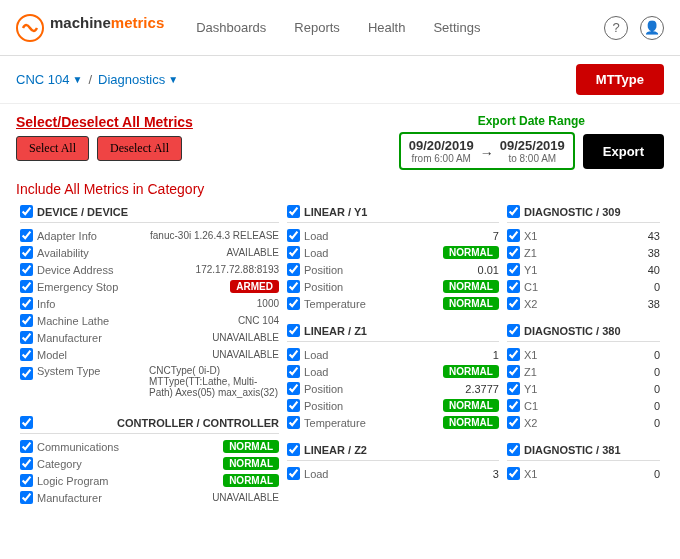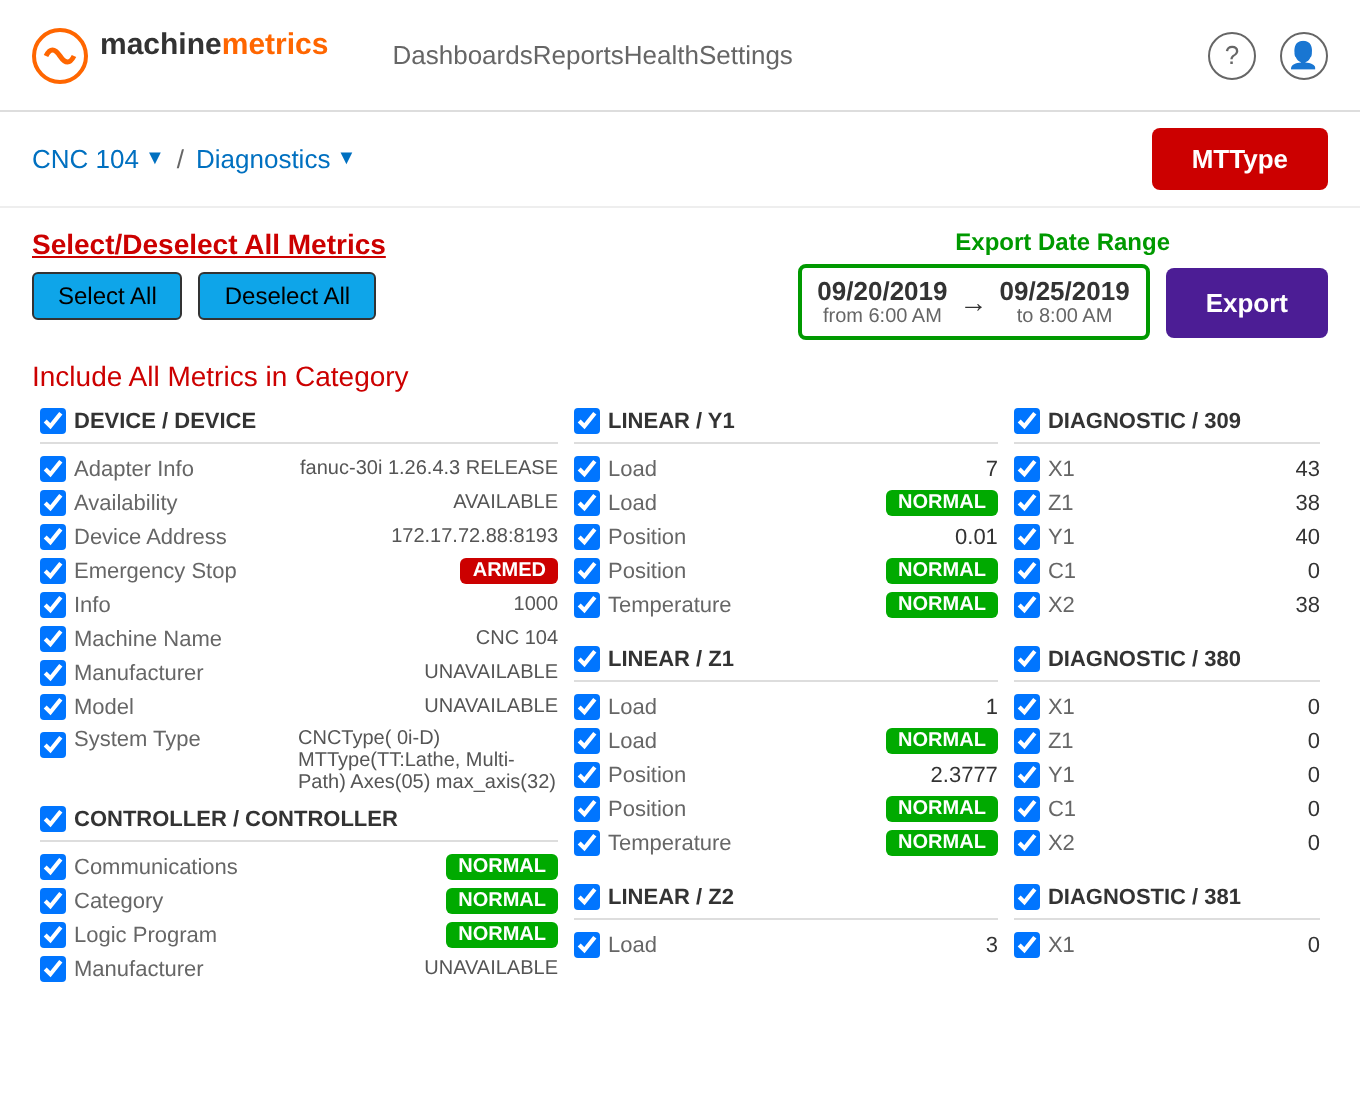--- a/index.html
+++ b/index.html
@@ -2,44 +2,44 @@
 <html><head>
   <meta charset="utf-8">
   <style>
     * { box-sizing: border-box; margin: 0; padding: 0; }
     body { font-family: Arial, sans-serif; font-size: 12px; background: #f5f5f5; width: 680px; height: 559px; overflow: hidden; }
     
     
     .header { background: white; border-bottom: 1px solid #ddd; display: flex; align-items: center; padding: 0 16px; height: 56px; }
     .logo { display: flex; align-items: flex-start; gap: 6px; margin-right: 32px; }
     .logo-icon { width: 28px; height: 28px; }
-    .nav { display: flex; flex: 1; }
+    .nav { display: flex; gap: 28px; flex: 1; }
     .nav-item { font-size: 13px; color: #666; text-decoration: none; padding: 4px 0; cursor: pointer; }
     .nav-item.active { color: #333; font-weight: bold; border-bottom: 3px solid #6c63ff; }
     .header-icons { display: flex; gap: 12px; align-items: center; }
     .header-icon { width: 24px; height: 24px; border-radius: 50%; border: 1.5px solid #666; display: flex; align-items: center; justify-content: center; cursor: pointer; font-size: 13px; color: #666; }
 
     
     .breadcrumb { background: white; padding: 8px 16px; display: flex; align-items: center; gap: 6px; border-bottom: 1px solid #eee; }
     .breadcrumb-item { color: #0070c0; font-size: 13px; cursor: pointer; display: flex; align-items: center; gap: 3px; }
     .breadcrumb-sep { color: #666; font-size: 13px; }
     .cancel-btn { margin-left: auto; background: #cc0000; color: white; border: none; padding: 8px 20px; border-radius: 4px; cursor: pointer; font-size: 13px; font-weight: bold; }
 
     
     .main { background: white; padding: 10px 16px; height: calc(559px - 56px - 40px); overflow-y: auto; }
     
     .select-deselect-title { color: #cc0000; font-size: 14px; font-weight: bold; margin-bottom: 6px; text-decoration: underline; }
     .select-deselect-btns { display: flex; gap: 8px; margin-bottom: 12px; }
-    .sd-btn { background: #0ea5e9; border: 1.5px solid #333; padding: 4px 12px; font-size: 12px; cursor: pointer; border-radius: 3px; }
+    .sd-btn { background: #ef4444; border: 1.5px solid #333; padding: 4px 12px; font-size: 12px; cursor: pointer; border-radius: 3px; font-family: Liberation Serif, serif; }
     .export-date-range { display: flex; align-items: center; gap: 6px; border: 2px solid #009900; padding: 4px 8px; border-radius: 4px; justify-content: flex-end; }
     .date-box { text-align: center; }
     .date-main { font-size: 13px; font-weight: bold; color: #333; }
     .date-sub { font-size: 10px; color: #666; }
     .arrow { color: #333; font-size: 14px; }
-    .export-btn { background: #4c1d95; color: white; border: none; padding: 10px 20px; border-radius: 4px; cursor: pointer; font-size: 13px; font-weight: bold; }
+    .export-btn { background: #000000; color: white; border: none; padding: 10px 20px; border-radius: 4px; cursor: pointer; font-size: 13px; font-weight: bold; }
     
     .columns-wrapper { display: flex; gap: 0; clear: both; }
     .col { flex: 1; padding: 0 4px; }
 
     .section-header { display: flex; align-items: center; gap: 4px; padding: 4px 0; border-bottom: 1px solid #ddd; margin-bottom: 4px; }
     .section-title { font-size: 11px; font-weight: bold; color: #333; }
     .metric-row { display: flex; align-items: center; gap: 4px; padding: 2px 0; }
     .metric-value { font-size: 11px; color: #333; min-width: 30px; text-align: right; }
     .badge { padding: 1px 6px; border-radius: 3px; font-size: 10px; font-weight: bold; color: white; }
     .badge-green { background: #00aa00; }
@@ -143,40 +143,40 @@
         <span class="metric-name">Emergency Stop</span>
         <span class="badge badge-red">ARMED</span>
       </div>
       <div class="metric-row">
         <input type="checkbox" checked="" style="">
         <span class="metric-name">Info</span>
         <span style="font-size:10px;color:#555;">1000</span>
       </div>
       <div class="metric-row">
         <input type="checkbox" checked="" style="">
-        <span class="metric-name">Machine Name</span>
+        <span class="metric-name">Machine Lathe</span>
         <span style="font-size:10px;color:#555;">CNC 104</span>
       </div>
       <div class="metric-row">
         <input type="checkbox" checked="" style="">
         <span class="metric-name">Manufacturer</span>
         <span style="font-size:10px;color:#555;">UNAVAILABLE</span>
       </div>
       <div class="metric-row">
         <input type="checkbox" checked="" style="">
         <span class="metric-name">Model</span>
         <span style="font-size:10px;color:#555;">UNAVAILABLE</span>
       </div>
       <div class="metric-row" style="align-items:flex-start;">
         <input type="checkbox" checked="" style="margin-top: 2px;">
         <span class="metric-name">System Type</span>
         <span style="font-size:10px;color:#555;max-width:130px;">CNCType( 0i-D) MTType(TT:Lathe, Multi-Path) Axes(05) max_axis(32)</span>
       </div>
 
-      <div class="section-header" style="margin-top:0;">
+      <div class="section-header" style="margin-top:12px;justify-content:space-between;">
         <input type="checkbox" checked="" style="">
         <span class="section-title">CONTROLLER / CONTROLLER</span>
       </div>
       <div class="metric-row">
         <input type="checkbox" checked="" style="">
         <span class="metric-name">Communications</span>
         <span class="badge badge-green">NORMAL</span>
       </div>
       <div class="metric-row">
         <input type="checkbox" checked="" style="">

